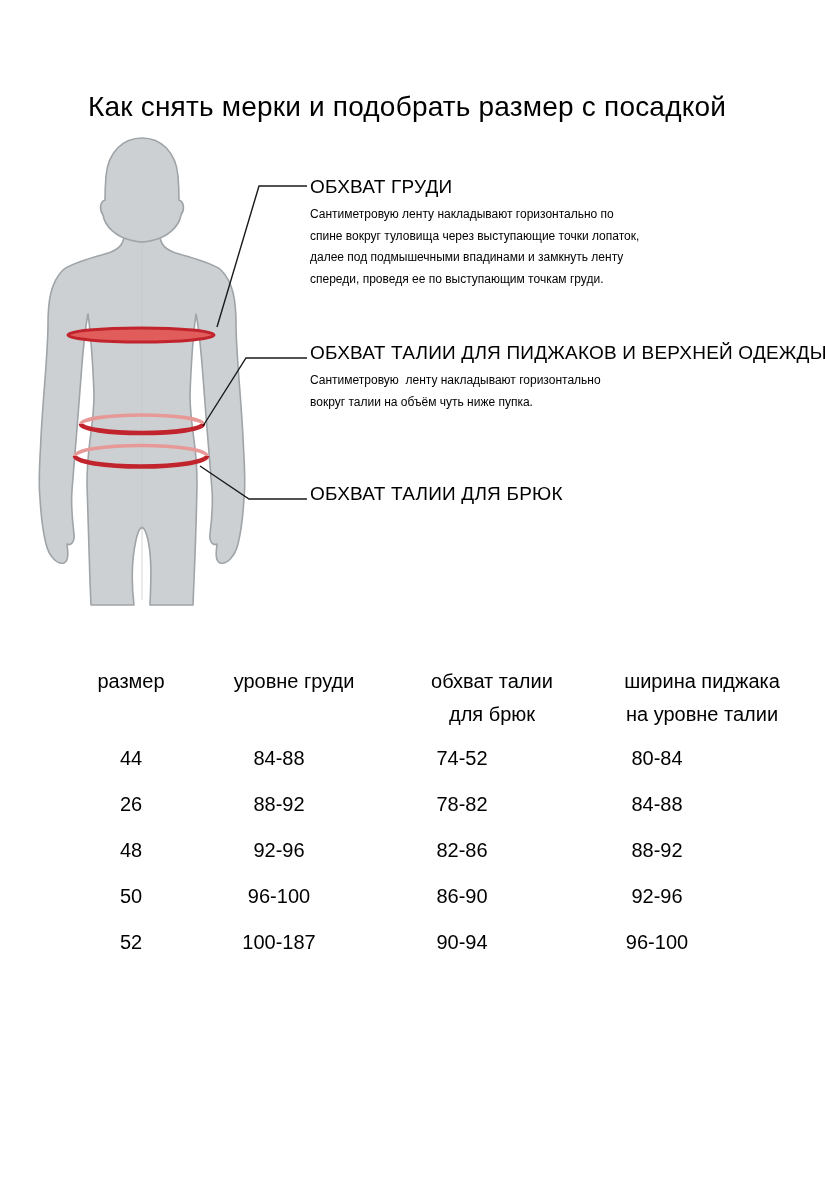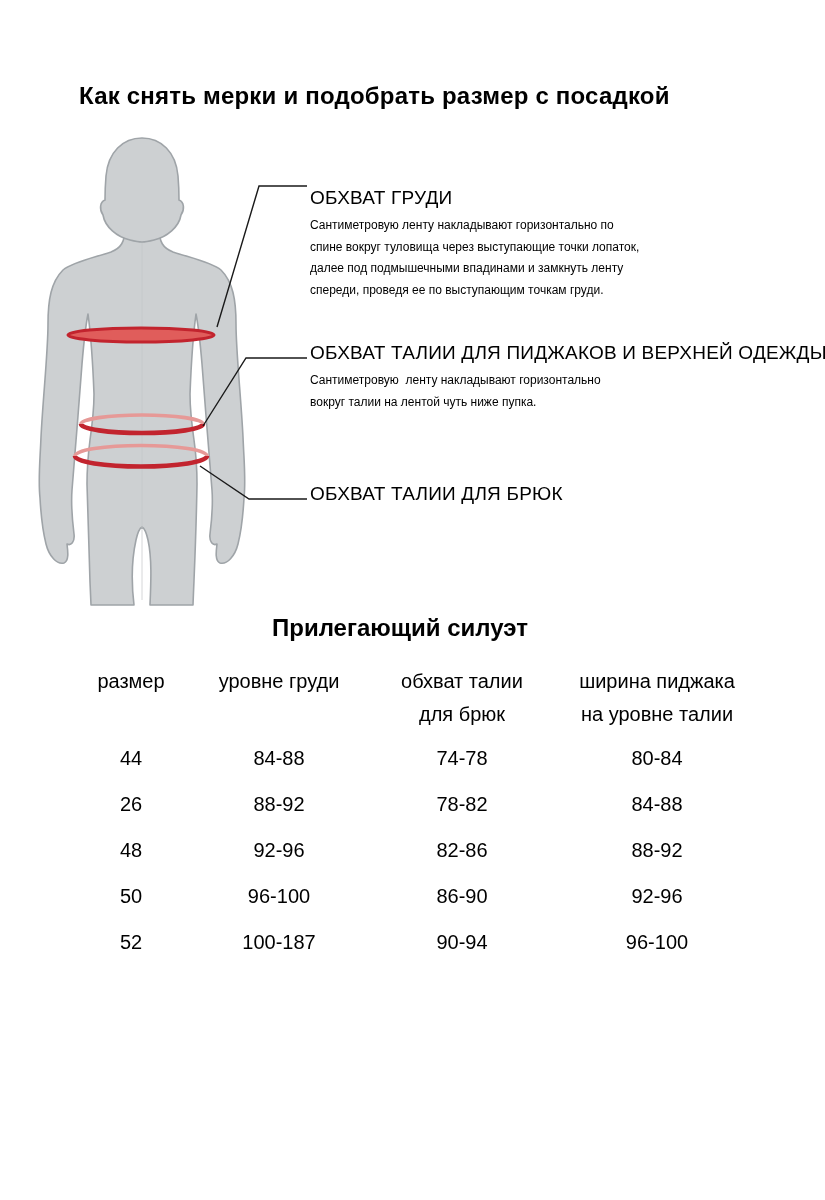--- a/index.html
+++ b/index.html
@@ -6,44 +6,44 @@
   .page{
     position:relative;
     width:825px;height:1200px;
     background:#ffffff;
     font-family:"Liberation Sans", sans-serif;
     color:#000;
     overflow:hidden;
   }
   .main-title{
     position:absolute;left:76px;top:79px;
-    font-size:24px;font-weight:700;letter-spacing:0.2px;
-    white-space:nowrap;margin:3px;
+    font-size:28px;font-weight:400;letter-spacing:0.2px;
+    white-space:nowrap;margin:12px;
   }
   .figure-wrap{position:absolute;left:15px;top:132px;width:295px;height:475px;}
   .mgroup{position:absolute;left:310px;}
   .mlabel{
     font-size:19px;font-weight:400;letter-spacing:0.2px;
     white-space:nowrap;margin:0 0 6px 0;
   }
   .mdesc{
     font-size:12px;line-height:21.5px;margin:0;
     white-space:pre-wrap;width:470px;
   }
-  .g0{top:187px;}
+  .g0{top:176px;}
   .g1{top:342px;}
   .g2{top:483px;}
   .table-title{
     position:absolute;left:100px;top:614px;width:600px;
     text-align:center;font-size:24px;font-weight:700;margin:0;
   }
   .size-table{position:absolute;left:80px;top:665px;width:686px;font-size:20px;}
   .t-head{
     display:grid;grid-template-columns:102px 194px 172px 218px;
-    line-height:33px;height:66px;align-items:start;
+    line-height:33px;height:66px;align-items:start;gap:15px;
   }
   .t-head .cell{text-align:center;white-space:pre-line;}
   .t-row{
     display:grid;grid-template-columns:102px 194px 172px 218px;
     height:38px;align-items:center;margin-top:8px;
   }
   .t-row .cell{text-align:center;}
 </style>
 </head>
 <body>
@@ -130,43 +130,42 @@
     <h2 class="mlabel">ОБХВАТ ГРУДИ</h2>
     <p class="mdesc">Сантиметровую ленту накладывают горизонтально по
 спине вокруг туловища через выступающие точки лопаток,
 далее под подмышечными впадинами и замкнуть ленту
 спереди, проведя ее по выступающим точкам груди.</p>
   </section>
 
   <section class="mgroup g1">
     <h2 class="mlabel">ОБХВАТ ТАЛИИ ДЛЯ ПИДЖАКОВ И ВЕРХНЕЙ ОДЕЖДЫ</h2>
     <p class="mdesc">Сантиметровую  ленту накладывают горизонтально
-вокруг талии на лентой чуть ниже пупка.</p>
+вокруг талии на объём чуть ниже пупка.</p>
   </section>
 
   <section class="mgroup g2">
     <h2 class="mlabel">ОБХВАТ ТАЛИИ ДЛЯ БРЮК</h2>
   </section>
 
-  <h2 class="table-title">Прилегающий силуэт</h2>
 
   <div class="size-table">
     <div class="t-head">
       <div class="cell">размер</div>
       <div class="cell">уровне груди</div>
       <div class="cell">обхват талии
 для брюк</div>
       <div class="cell">ширина пиджака
 на уровне талии</div>
     </div>
 
     <div class="t-row">
       <div class="cell">44</div>
       <div class="cell">84-88</div>
-      <div class="cell">74-78</div>
+      <div class="cell">74-52</div>
       <div class="cell">80-84</div>
     </div>
     <div class="t-row">
       <div class="cell">26</div>
       <div class="cell">88-92</div>
       <div class="cell">78-82</div>
       <div class="cell">84-88</div>
     </div>
     <div class="t-row">
       <div class="cell">48</div>

